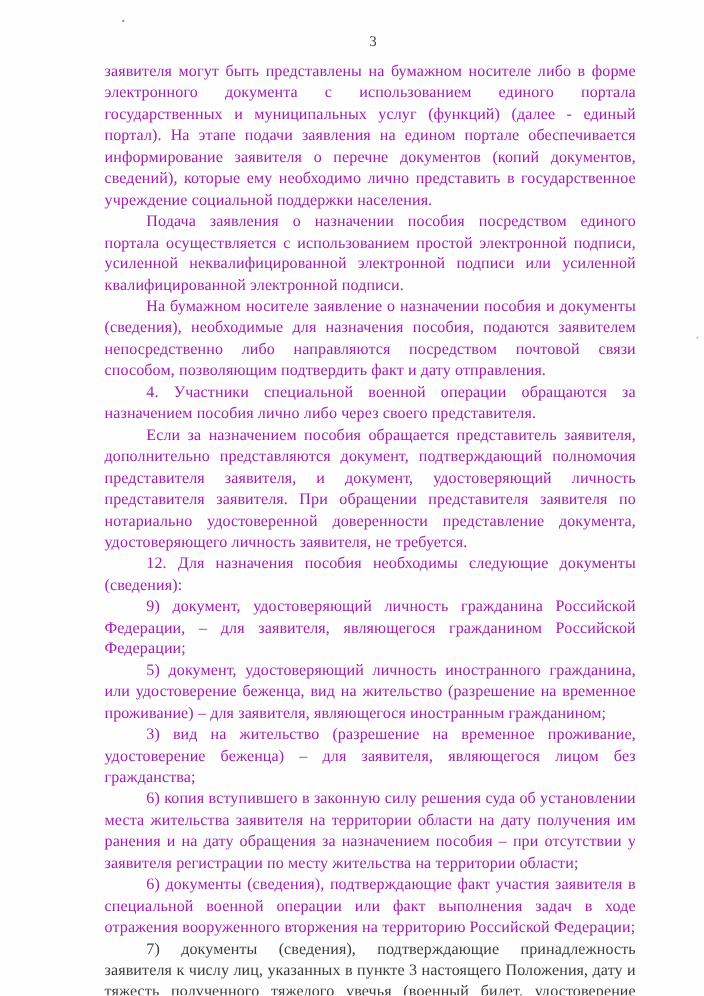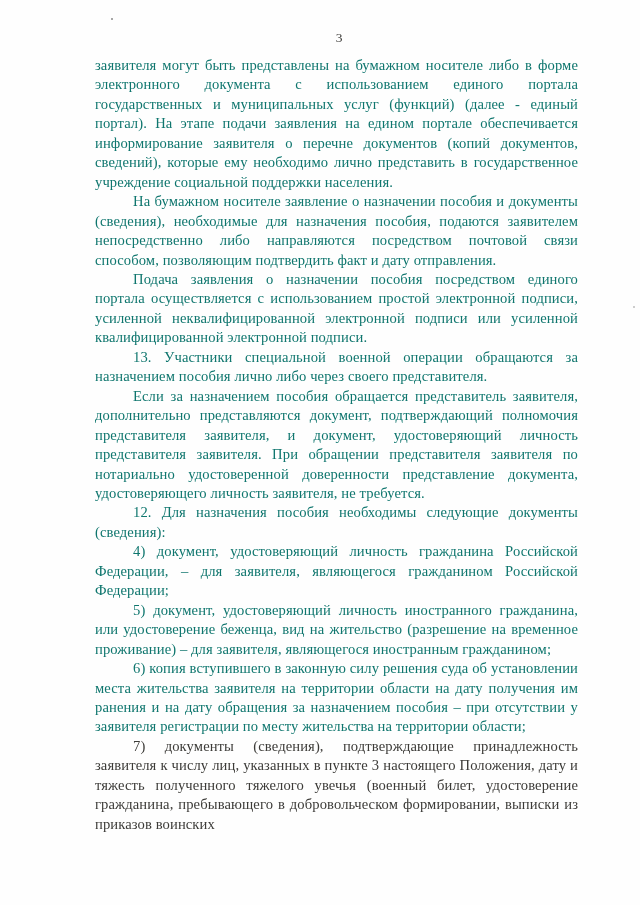--- a/index.html
+++ b/index.html
@@ -30,21 +30,21 @@
     top: 56px;
     width: 483px;
   }
   .content p {
     margin: 0;
     font-size: 14.6px;
     line-height: 19.45px;
     text-align: justify;
     text-indent: 38px;
     letter-spacing: 0.1px;
-    color: #0f766e;
+    color: #a21caf;
   }
   .content p.no-indent {
     text-indent: 0;
   }
   .content p.slightly-faded {
     color: #3c3b38;
   }
   .speck {
     position: absolute;
     border-radius: 50%;
@@ -69,24 +69,26 @@
 
 <div class="page">
 
   <div class="speck speck-1"></div>
   <div class="speck speck-2"></div>
 
   <div class="page-number">3</div>
 
   <div class="content">
     <p class="no-indent">заявителя могут быть представлены на бумажном носителе либо в форме электронного документа с использованием единого портала государственных и муниципальных услуг (функций) (далее - единый портал). На этапе подачи заявления на едином портале обеспечивается информирование заявителя о перечне документов (копий документов, сведений), которые ему необходимо лично представить в государственное учреждение социальной поддержки населения.</p>
+    <p>Подача заявления о назначении пособия посредством единого портала осуществляется с использованием простой электронной подписи, усиленной неквалифицированной электронной подписи или усиленной квалифицированной электронной подписи.</p>
     <p>На бумажном носителе заявление о назначении пособия и документы (сведения), необходимые для назначения пособия, подаются заявителем непосредственно либо направляются посредством почтовой связи способом, позволяющим подтвердить факт и дату отправления.</p>
-    <p>Подача заявления о назначении пособия посредством единого портала осуществляется с использованием простой электронной подписи, усиленной неквалифицированной электронной подписи или усиленной квалифицированной электронной подписи.</p>
-    <p>13. Участники специальной военной операции обращаются за назначением пособия лично либо через своего представителя.</p>
+    <p>4. Участники специальной военной операции обращаются за назначением пособия лично либо через своего представителя.</p>
     <p>Если за назначением пособия обращается представитель заявителя, дополнительно представляются документ, подтверждающий полномочия представителя заявителя, и документ, удостоверяющий личность представителя заявителя. При обращении представителя заявителя по нотариально удостоверенной доверенности представление документа, удостоверяющего личность заявителя, не требуется.</p>
     <p>12. Для назначения пособия необходимы следующие документы (сведения):</p>
-    <p>4) документ, удостоверяющий личность гражданина Российской Федерации, – для заявителя, являющегося гражданином Российской Федерации;</p>
+    <p>9) документ, удостоверяющий личность гражданина Российской Федерации, – для заявителя, являющегося гражданином Российской Федерации;</p>
     <p>5) документ, удостоверяющий личность иностранного гражданина, или удостоверение беженца, вид на жительство (разрешение на временное проживание) – для заявителя, являющегося иностранным гражданином;</p>
+    <p>3) вид на жительство (разрешение на временное проживание, удостоверение беженца) – для заявителя, являющегося лицом без гражданства;</p>
     <p>6) копия вступившего в законную силу решения суда об установлении места жительства заявителя на территории области на дату получения им ранения и на дату обращения за назначением пособия – при отсутствии у заявителя регистрации по месту жительства на территории области;</p>
+    <p>6) документы (сведения), подтверждающие факт участия заявителя в специальной военной операции или факт выполнения задач в ходе отражения вооруженного вторжения на территорию Российской Федерации;</p>
     <p class="slightly-faded">7) документы (сведения), подтверждающие принадлежность заявителя к числу лиц, указанных в пункте 3 настоящего Положения, дату и тяжесть полученного тяжелого увечья (военный билет, удостоверение гражданина, пребывающего в добровольческом формировании, выписки из приказов воинских</p>
   </div>
 
 </div>
 
 </body></html>

